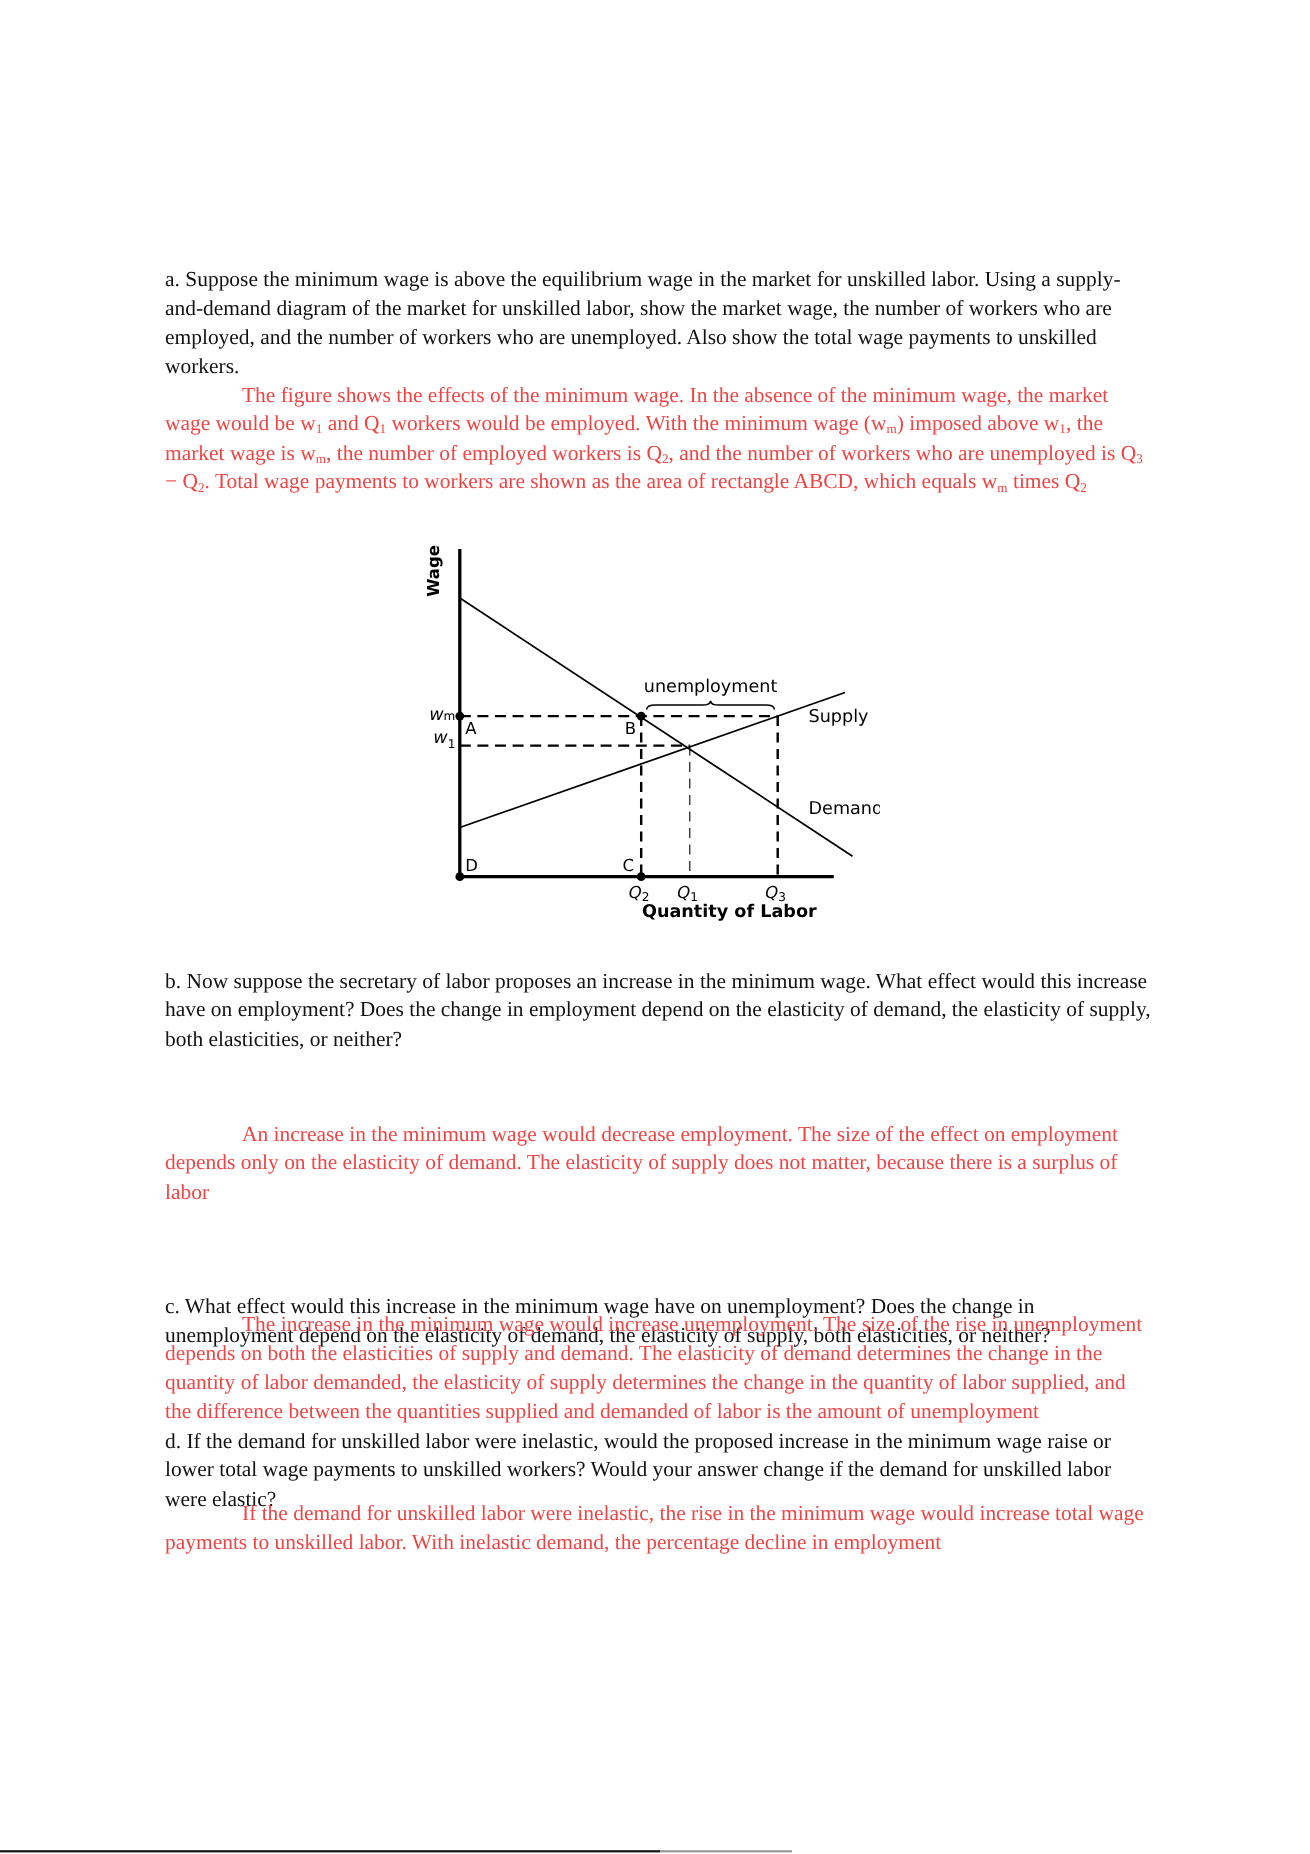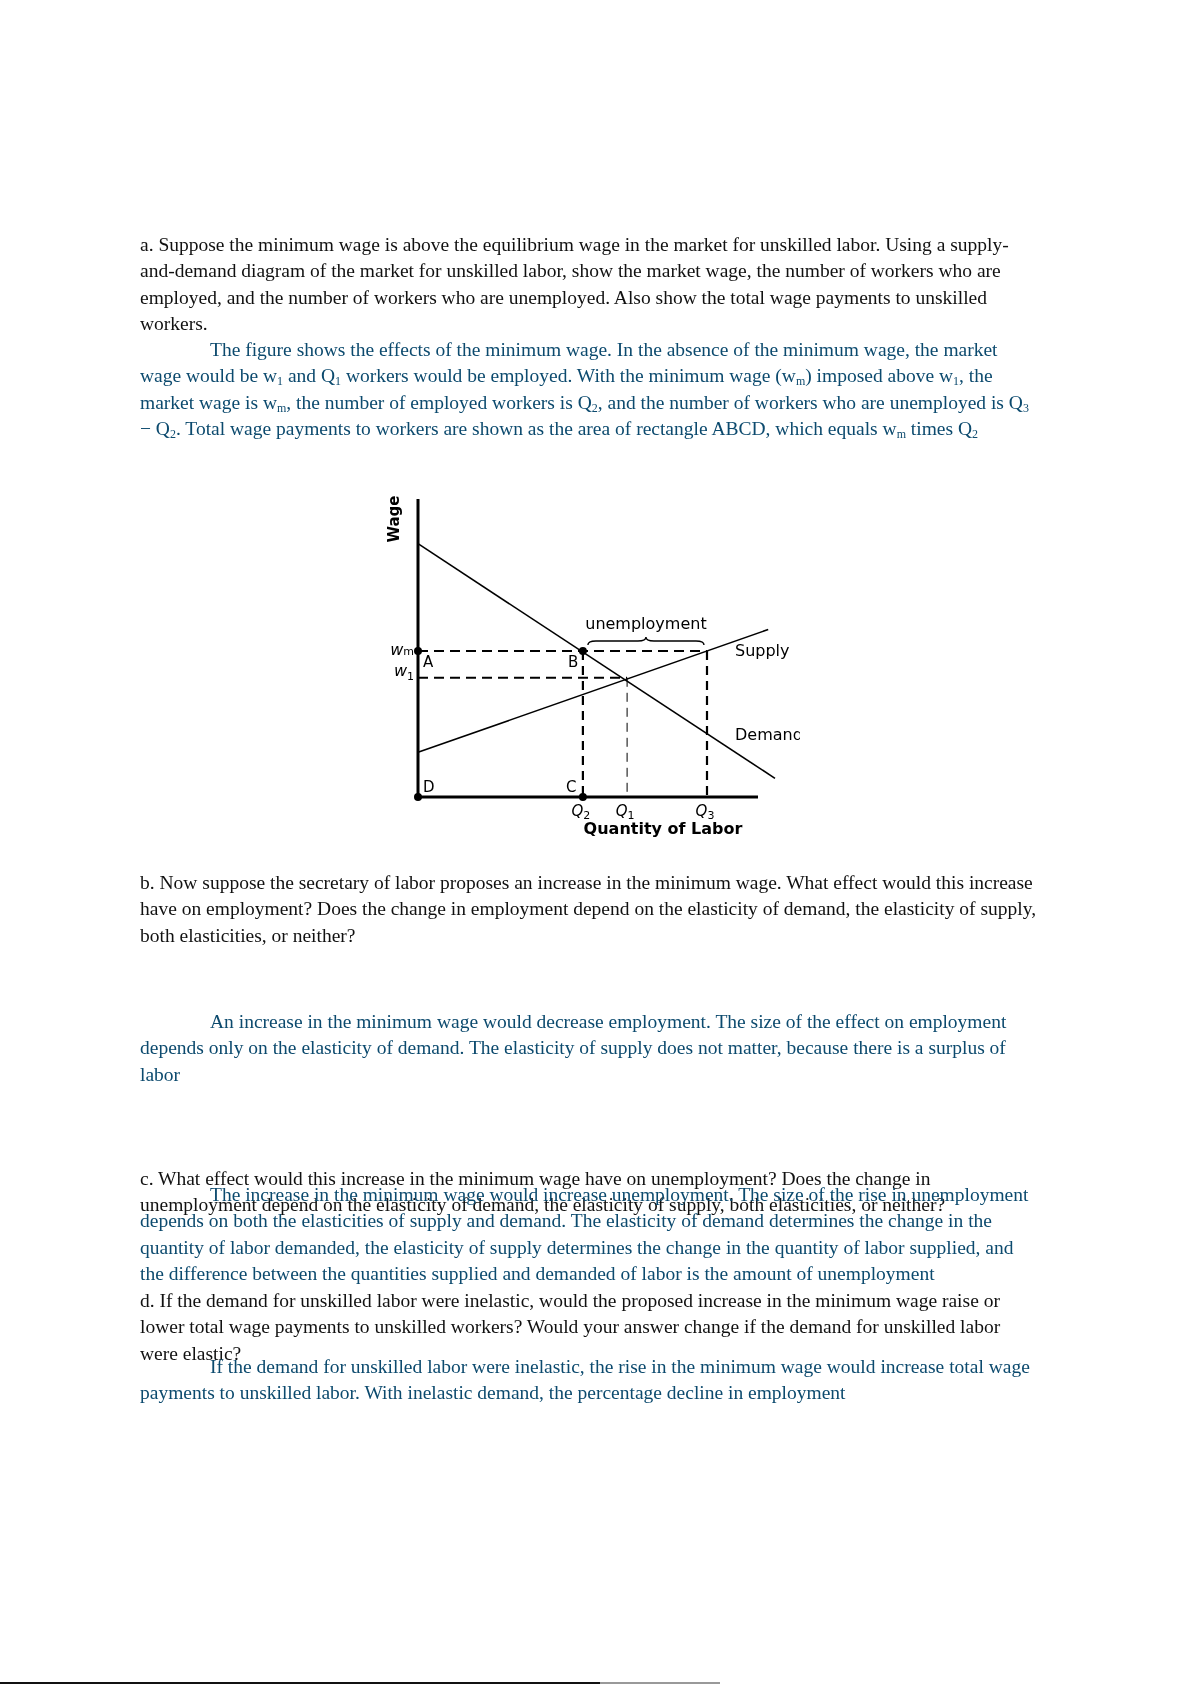--- a/index.html
+++ b/index.html
@@ -1,22 +1,22 @@
 <!DOCTYPE html>
 <html><head>
 <meta charset="utf-8">
 <style>
   html, body { margin: 0; padding: 0; background: #ffffff; }
   body { width: 1191px; height: 1685px; position: relative; overflow: hidden; }
   .para {
     position: absolute; left: 140px; width: 900px;
     font-family: "Liberation Serif", serif; font-size: 19.5px; line-height: 26.3px;
-    color: #111111; margin: 0;
+    color: #111111; margin: 10px;
   }
-  .ans { color: #0c4a6e; }
+  .ans { color: #ef4444; }
   .indent { display: inline-block; width: 70px; }
   sub { font-size: 12px; vertical-align: -3px; line-height: 0; }
   #chart { position: absolute; left: 360px; top: 490px; }
   .ctext { font-family: "DejaVu Sans", sans-serif; }
   .bottom-rule { position: absolute; left: 0; top: 1682px; width: 600px; height: 2px; background: #111; }
   .bottom-frag { position: absolute; top: 1682px; height: 2px; background: #333; }
 </style>
 </head>
 <body>
 

